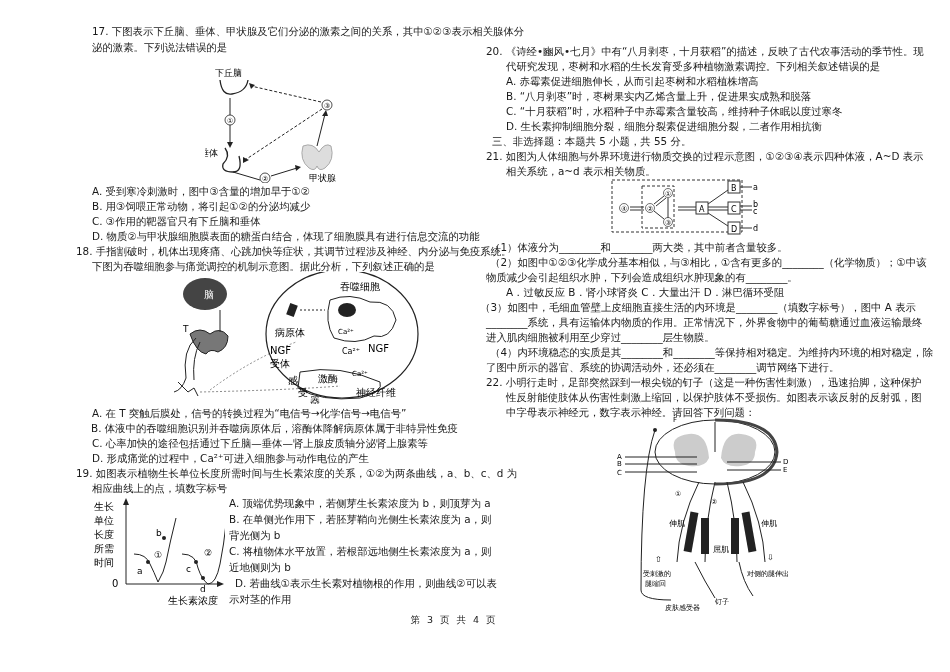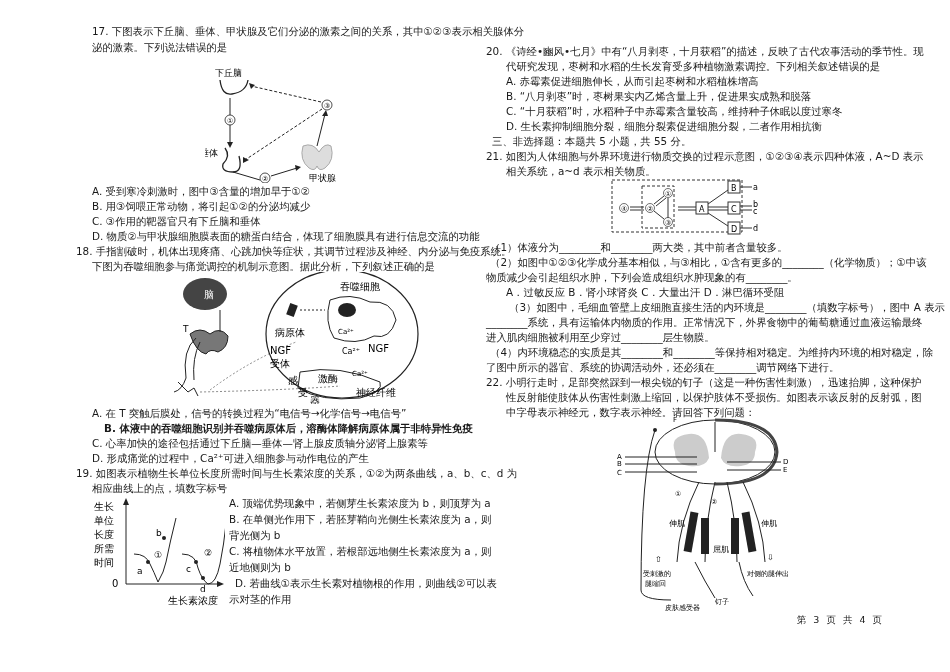--- a/index.html
+++ b/index.html
@@ -1,21 +1,21 @@
 <!DOCTYPE html>
 <html><head>
 <meta charset="utf-8">
 <style>
   html,body{margin:0;padding:0;background:#fff;}
   body{width:950px;height:672px;position:relative;overflow:hidden;
        font-family:"DejaVu Sans","Liberation Sans",sans-serif;color:#1a1a1a;font-size:10.4px;}
   .col{position:absolute;top:0;}
   .line{position:absolute;white-space:nowrap;line-height:14px;}
   .fig{position:absolute;}
-  .footer{position:absolute;left:0;width:884px;top:614px;text-align:right;font-size:9.5px;letter-spacing:2px;}
+  .footer{position:absolute;left:12px;width:884px;top:614px;text-align:center;font-size:9.5px;letter-spacing:2px;}
   svg text{font-family:"DejaVu Sans",sans-serif;}
 </style>
 </head>
 <body>
 
 <div class="col">
 
   <div class="line" style="left:92px;top:24px;">17.  下图表示下丘脑、垂体、甲状腺及它们分泌的激素之间的关系，其中①②③表示相关腺体分</div>
   <div class="line" style="left:92px;top:40px;">泌的激素。下列说法错误的是</div>
 
@@ -78,21 +78,21 @@
     <path d="M140,100 q40,-8 80,10 q4,10 -20,16 q-40,4 -62,-10z" fill="none" stroke="#222"></path>
     <text x="158" y="110" font-size="10">激酶</text>
     <text x="192" y="104" font-size="7">Ca²⁺</text>
     <text x="128" y="112" font-size="10">感</text>
     <text x="138" y="124" font-size="10">受</text>
     <text x="150" y="132" font-size="10">器</text>
     <text x="196" y="124" font-size="10">神经纤维</text>
   </svg>
 
   <div class="line" style="left:92px;top:406px;">A.  在 T 突触后膜处，信号的转换过程为“电信号→化学信号→电信号”</div>
-  <div class="line" style="left:104px;top:421px;font-weight:bold;">B.  体液中的吞噬细胞识别并吞噬病原体后，溶酶体降解病原体属于非特异性免疫</div>
+  <div class="line" style="left:91px;top:421px;">B.  体液中的吞噬细胞识别并吞噬病原体后，溶酶体降解病原体属于非特异性免疫</div>
   <div class="line" style="left:92px;top:436px;">C.  心率加快的途径包括通过下丘脑—垂体—肾上腺皮质轴分泌肾上腺素等</div>
   <div class="line" style="left:92px;top:451px;">D.  形成痛觉的过程中，Ca²⁺可进入细胞参与动作电位的产生</div>
 
   <div class="line" style="left:76px;top:466px;">19.  如图表示植物生长单位长度所需时间与生长素浓度的关系，①②为两条曲线，a、b、c、d 为</div>
   <div class="line" style="left:92px;top:481px;">相应曲线上的点，填数字标号</div>
 
   <svg class="fig" style="left:90px;top:496px;" width="135" height="110">
     <text x="4" y="14" font-size="10">生长</text>
     <text x="4" y="28" font-size="10">单位</text>
     <text x="4" y="42" font-size="10">长度</text>
@@ -177,21 +177,21 @@
     <line x1="130" y1="32" x2="142" y2="32" stroke="#333"></line>
       <text x="143" y="36" font-size="8">c</text>
     <line x1="130" y1="50" x2="142" y2="50" stroke="#333"></line>
       <text x="143" y="53" font-size="8">d</text>
   </svg>
 
   <div class="line" style="left:490px;top:240px;">（1）体液分为________和________两大类，其中前者含量较多。</div>
   <div class="line" style="left:490px;top:255px;">（2）如图中①②③化学成分基本相似，与③相比，①含有更多的________（化学物质）；①中该</div>
   <div class="line" style="left:486px;top:270px;">物质减少会引起组织水肿，下列会造成组织水肿现象的有________。</div>
   <div class="line" style="left:506px;top:285px;">A．过敏反应   B．肾小球肾炎   C．大量出汗   D．淋巴循环受阻</div>
-  <div class="line" style="left:509px;top:300px;">（3）如图中，毛细血管壁上皮细胞直接生活的内环境是________（填数字标号），图中 A 表示</div>
+  <div class="line" style="left:480px;top:300px;">（3）如图中，毛细血管壁上皮细胞直接生活的内环境是________（填数字标号），图中 A 表示</div>
   <div class="line" style="left:486px;top:315px;">________系统，具有运输体内物质的作用。正常情况下，外界食物中的葡萄糖通过血液运输最终</div>
   <div class="line" style="left:486px;top:330px;">进入肌肉细胞被利用至少穿过________层生物膜。</div>
   <div class="line" style="left:490px;top:345px;">（4）内环境稳态的实质是其________和________等保持相对稳定。为维持内环境的相对稳定，除</div>
   <div class="line" style="left:486px;top:360px;">了图中所示的器官、系统的协调活动外，还必须在________调节网络下进行。</div>
 
   <div class="line" style="left:486px;top:375px;">22.  小明行走时，足部突然踩到一根尖锐的钉子（这是一种伤害性刺激），迅速抬脚，这种保护</div>
   <div class="line" style="left:506px;top:390px;">性反射能使肢体从伤害性刺激上缩回，以保护肢体不受损伤。如图表示该反射的反射弧，图</div>
   <div class="line" style="left:506px;top:405px;">中字母表示神经元，数字表示神经。请回答下列问题：</div>
 
   <svg class="fig" style="left:615px;top:412px;" width="200" height="200">

